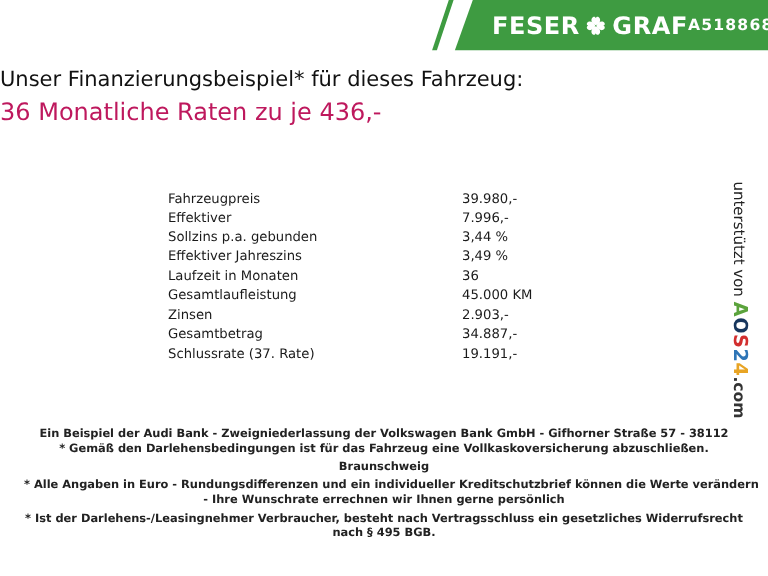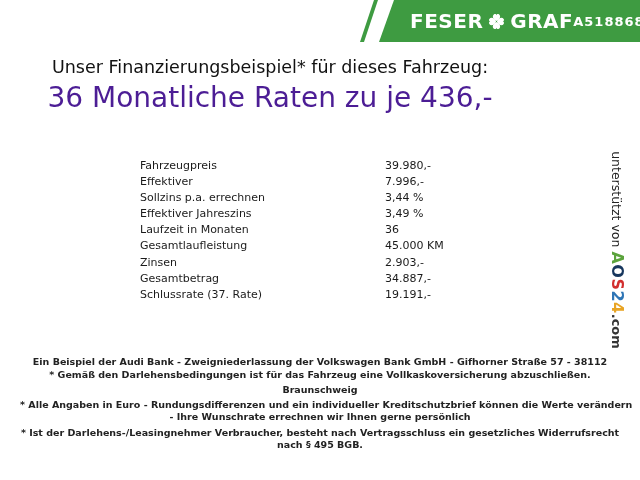--- a/index.html
+++ b/index.html
@@ -10,23 +10,23 @@
   .banner-svg{position:absolute;top:0;left:0;}
   .banner-content{position:absolute;top:0;left:402px;width:232px;height:42px;
                   display:flex;align-items:center;}
   .brand{display:flex;align-items:center;color:#ffffff;font-weight:bold;
          font-size:20px;letter-spacing:0.5px;margin-left:8px;}
   .brand .clover{width:17px;height:17px;margin:0 5px;display:block;}
   .vehicle-id{margin-left:auto;margin-right:13px;color:#ffffff;
               font-size:13px;font-weight:bold;letter-spacing:1px;}
 
   
-  .heading{position:absolute;top:57px;left:0;width:540px;text-align:center;}
+  .heading{position:absolute;top:57px;left:0;width:540px;}
   .heading .h1{font-size:17.5px;color:#111;margin:0 0 4px 0;}
-  .heading .h2{font-size:28px;color:#4c1d95;margin:0;}
+  .heading .h2{font-size:20px;color:#be185d;margin:0;}
 
   
   .finance{position:absolute;top:158px;left:140px;width:370px;font-size:11px;}
   .finance .row{display:flex;line-height:16.1px;}
   .finance .lbl{width:245px;flex:none;}
   .finance .val{flex:1;}
 
   
   .sidebar{position:absolute;left:617px;top:250px;white-space:nowrap;
            transform:translate(-50%,-50%) rotate(90deg);
@@ -78,21 +78,21 @@
       <span class="lbl">Fahrzeugpreis</span>
       <span class="val">39.980,-</span>
     </div>
   <div class="row">
       <span class="lbl">Effektiver</span>
       <span class="val">7.996,-</span>
     </div>
   <div class="row">
     </div>
   <div class="row">
-      <span class="lbl">Sollzins p.a. errechnen</span>
+      <span class="lbl">Sollzins p.a. gebunden</span>
       <span class="val">3,44 %</span>
     </div>
   <div class="row">
       <span class="lbl">Effektiver Jahreszins</span>
       <span class="val">3,49 %</span>
     </div>
   <div class="row">
       <span class="lbl">Laufzeit in Monaten</span>
       <span class="val">36</span>
     </div>

